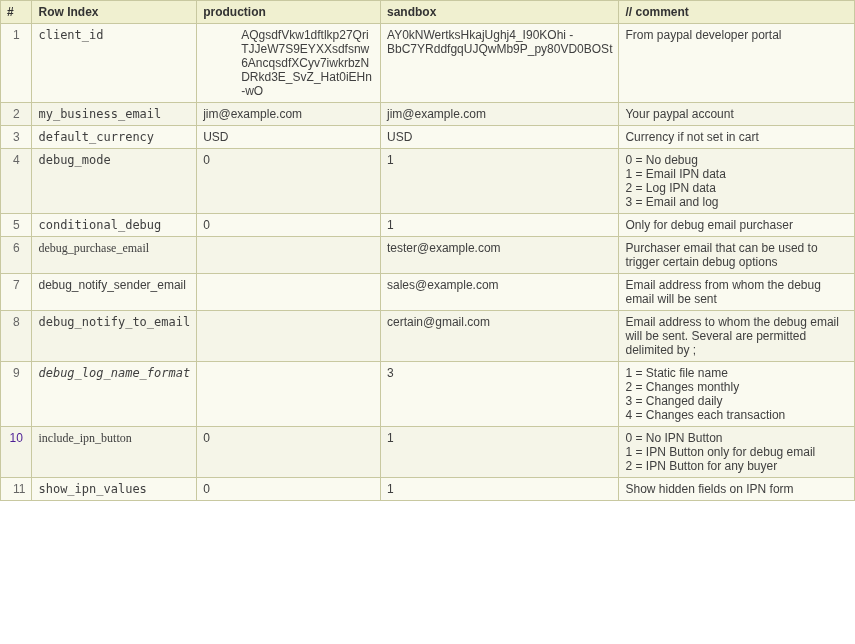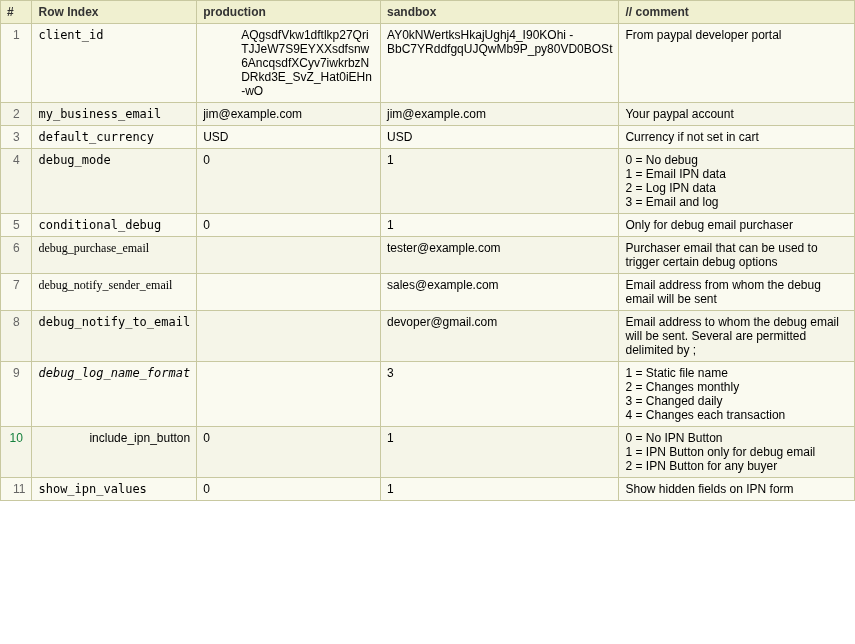--- a/index.html
+++ b/index.html
@@ -17,21 +17,21 @@
       border: 1px solid #c8c8a0;
       padding: 4px 6px;
       text-align: left;
       font-weight: bold;
       color: #333;
     }
     td {
       border: 1px solid #c8c8a0;
       padding: 4px 6px;
       vertical-align: top;
-      color: #000000;
+      color: #404040;
     }
     tr:nth-child(odd) td {
       background-color: #fafaf0;
     }
     tr:nth-child(even) td {
       background-color: #f5f5e8;
     }
     .col-idx { width: 30px; }
     .col-rowindex { width: 160px; }
     .col-production { width: 200px; margin-left: 16px; }
@@ -89,42 +89,42 @@
       </tr>
       <tr>
         <td style="text-align: center; color: rgb(102, 102, 102);">6</td>
         <td style="font-family: Liberation Serif, serif;">debug_purchase_email</td>
         <td style="word-break: break-all;"></td>
         <td>tester@example.com</td>
         <td>Purchaser email that can be used to trigger certain debug options</td>
       </tr>
       <tr>
         <td style="text-align: center; color: rgb(102, 102, 102);">7</td>
-        <td style="font-family: Liberation Serif, serif;">debug_notify_sender_email</td>
+        <td style="font-family: Liberation Sans, sans-serif;">debug_notify_sender_email</td>
         <td style="word-break: break-all;"></td>
         <td>sales@example.com</td>
         <td>Email address from whom the debug email will be sent</td>
       </tr>
       <tr>
         <td style="text-align: center; color: rgb(102, 102, 102);">8</td>
         <td style="font-family: monospace;">debug_notify_to_email</td>
         <td style="word-break: break-all;"></td>
-        <td>devoper@gmail.com</td>
+        <td>certain@gmail.com</td>
         <td>Email address to whom the debug email will be sent. Several are permitted delimited by ;</td>
       </tr>
       <tr>
         <td style="text-align: center; color: rgb(102, 102, 102);">9</td>
         <td style="font-family: monospace; font-style: italic;">debug_log_name_format</td>
         <td style="word-break: break-all;"></td>
         <td>3</td>
         <td>1 = Static file name<br>2 = Changes monthly<br>3 = Changed daily<br>4 = Changes each transaction</td>
       </tr>
       <tr>
-        <td style="text-align: center; color: #15803d;">10</td>
-        <td style="font-family: Liberation Sans, sans-serif; text-align: right;">include_ipn_button</td>
+        <td style="text-align: center; color: #4c1d95;">10</td>
+        <td style="font-family: Liberation Serif, serif;">include_ipn_button</td>
         <td style="word-break: break-all;">0</td>
         <td>1</td>
         <td>0 = No IPN Button<br>1 = IPN Button only for debug email<br>2 = IPN Button for any buyer</td>
       </tr>
       <tr>
         <td style="text-align: left; color: rgb(102, 102, 102); padding-left: 12px;">11</td>
         <td style="font-family: monospace;">show_ipn_values</td>
         <td style="word-break: break-all;">0</td>
         <td>1</td>
         <td>Show hidden fields on IPN form</td>

